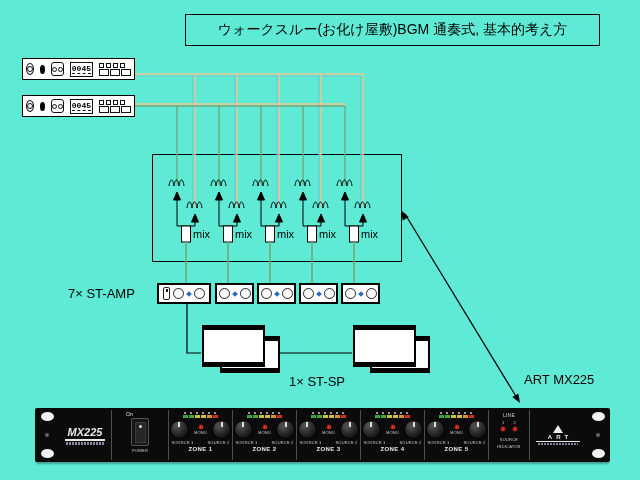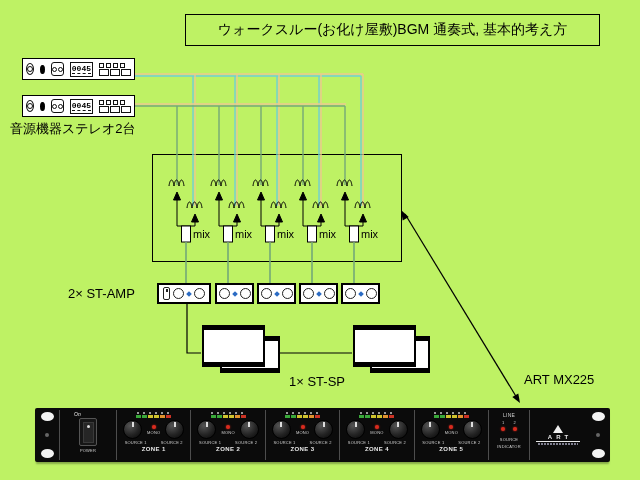--- a/index.html
+++ b/index.html
@@ -1,16 +1,16 @@
 <!DOCTYPE html>
 <html><head>
 <meta charset="utf-8">
 <style>
   html,body{margin:0;padding:0;background:#fff;}
-  #canvas{position:relative;width:640px;height:480px;background:#bef264;overflow:hidden;
+  #canvas{position:relative;width:640px;height:480px;background:#5eead4;overflow:hidden;
           font-family:"Liberation Sans",sans-serif;color:#000;}
   .abs{position:absolute;}
   .jp{font-size:13px;white-space:nowrap;}
   
   #title-box{left:185px;top:14px;width:413px;height:30px;border:1px solid #000;
              display:flex;align-items:center;justify-content:center;font-size:14px;}
   
   .device{left:22px;width:113px;height:22px;border:1px solid #000;background:#fff;
           display:flex;align-items:center;gap:6px;padding:0 3px;box-sizing:border-box;z-index:3;}
   .d-ring{width:10px;height:10px;border:1px solid #111;border-radius:50%;
@@ -253,31 +253,30 @@
           <i></i>
           <i></i>
         </span>
       <span class="r2">
           <i></i>
           <i></i>
           <i></i>
         </span>
       </span>
   </div>
-  <div class="abs jp" style="left:10px;top:120px;">音源機器ステレオ2台</div>
 
   <div class="abs" id="mixer-box"></div>
   <span class="abs mix-label" style="left:193px;top:228px;">mix</span>
   <span class="abs mix-label" style="left:235px;top:228px;">mix</span>
   <span class="abs mix-label" style="left:277px;top:228px;">mix</span>
   <span class="abs mix-label" style="left:319px;top:228px;">mix</span>
   <span class="abs mix-label" style="left:361px;top:228px;">mix</span>
 
 
-  <div class="abs jp" style="left:68px;top:286px;">2× ST-AMP</div>
+  <div class="abs jp" style="left:68px;top:286px;">7× ST-AMP</div>
   <div class="abs amp" style="left:157px;width:54px;">
     <span class="amp-pill">
         <i></i>
       </span>
     <span class="amp-knob"></span>
     <span class="amp-dot"></span>
     <span class="amp-knob"></span>
   </div>
   <div class="abs amp" style="left:215px;width:39px;">
     <span class="amp-knob"></span>
@@ -306,20 +305,25 @@
   <div class="abs spk" style="left:353px;top:325px;width:63px;height:42px;z-index:3;"></div>
   <div class="abs jp" style="left:289px;top:374px;">1× ST-SP</div>
 
   <div class="abs jp" style="left:524px;top:372px;">ART MX225</div>
 
   <div class="abs" id="rack">
     <div class="ear">
       <span class="oval"></span>
       <span class="screw"></span>
       <span class="oval"></span>
+    </div>
+    <div class="logo-sec">
+      <span class="model">MX225</span>
+      <span class="bar1"></span>
+      <span class="bar2"></span>
     </div>
     <div class="r-div"></div>
     <div class="pow-sec">
       <span class="on">On</span>
       <span class="switch">
           <i>
             <b></b>
           </i>
         </span>
       <span class="tiny" style="margin-top:2px;">POWER</span>

